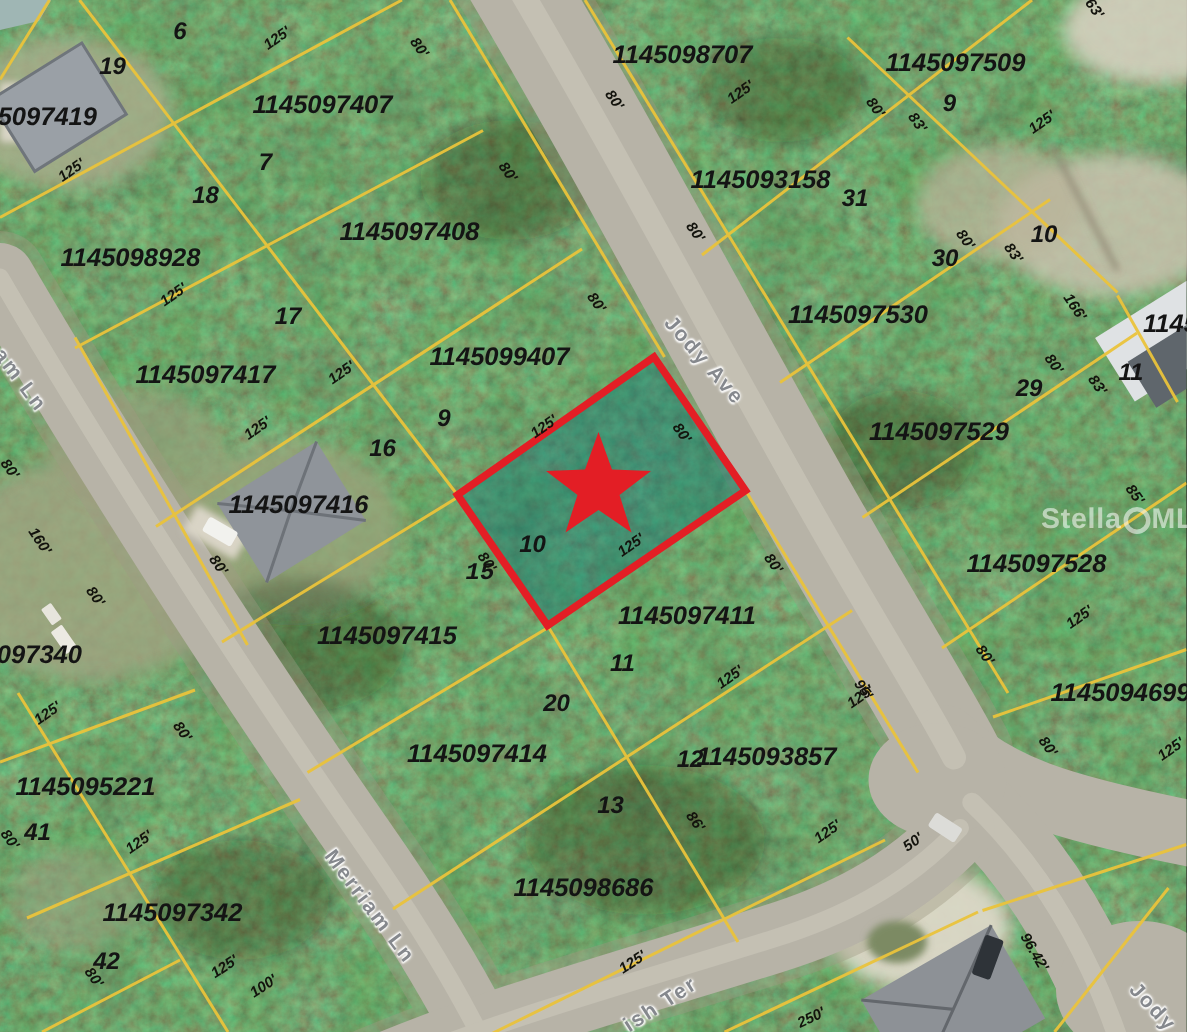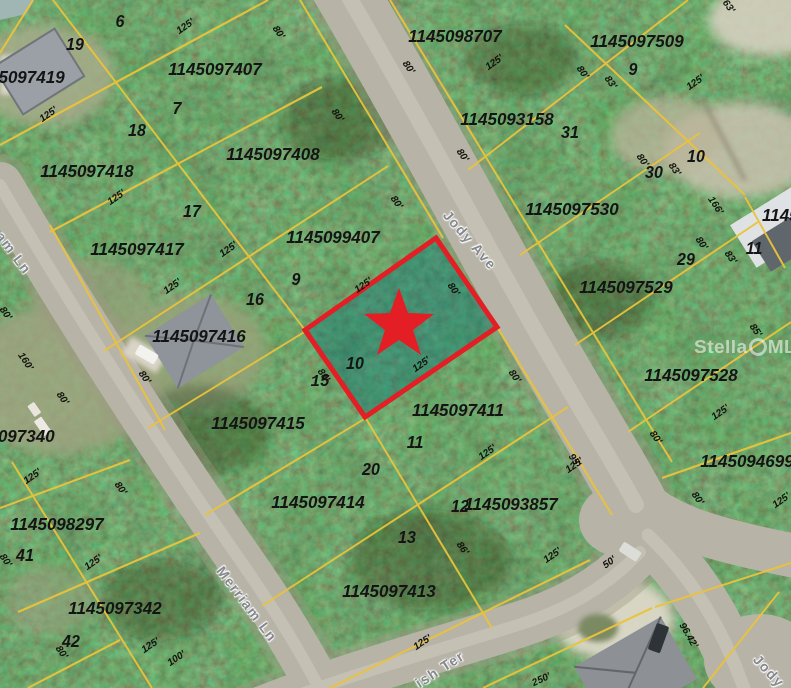--- a/index.html
+++ b/index.html
@@ -201,21 +201,21 @@
       <div class="parcel-label" style="left: 637px; top: 42px; transform: translate(-50%, -50%);">
       <span class="l1">114509</span>
       <span class="l2">7509</span>
     </div>
       <div class="parcel-label" style="left: 507px; top: 120px; transform: translate(-50%, -50%);">
       <span class="l1">114509</span>
       <span class="l2">3158</span>
     </div>
       <div class="parcel-label" style="left: 87px; top: 172px; transform: translate(-50%, -50%);">
       <span class="l1">114509</span>
-      <span class="l2">7418</span>
+      <span class="l2">8928</span>
     </div>
       <div class="parcel-label" style="left: 273px; top: 155px; transform: translate(-50%, -50%);">
       <span class="l1">114509</span>
       <span class="l2">7408</span>
     </div>
       <div class="parcel-label" style="left: 572px; top: 210px; transform: translate(-50%, -50%);">
       <span class="l1">114509</span>
       <span class="l2">7530</span>
     </div>
       <div class="parcel-label" style="left: 137px; top: 250px; transform: translate(-50%, -50%);">
@@ -249,61 +249,61 @@
       <div class="parcel-label" style="left: 258px; top: 424px; transform: translate(-50%, -50%);">
       <span class="l1">114509</span>
       <span class="l2">7415</span>
     </div>
       <div class="parcel-label" style="left: 458px; top: 411px; transform: translate(-50%, -50%);">
       <span class="l1">114509</span>
       <span class="l2">7411</span>
     </div>
       <div class="parcel-label" style="left: 57px; top: 525px; transform: translate(-50%, -50%);">
       <span class="l1">114509</span>
-      <span class="l2">8297</span>
+      <span class="l2">5221</span>
     </div>
       <div class="parcel-label" style="left: 318px; top: 503px; transform: translate(-50%, -50%);">
       <span class="l1">114509</span>
       <span class="l2">7414</span>
     </div>
       <div class="parcel-label" style="left: 511px; top: 505px; transform: translate(-50%, -50%);">
       <span class="l1">114509</span>
       <span class="l2">3857</span>
     </div>
       <div class="parcel-label" style="left: 747px; top: 462px; transform: translate(-50%, -50%);">
       <span class="l1">114509</span>
       <span class="l2">4699</span>
     </div>
       <div class="parcel-label" style="left: 115px; top: 609px; transform: translate(-50%, -50%);">
       <span class="l1">114509</span>
       <span class="l2">7342</span>
     </div>
       <div class="parcel-label" style="left: 389px; top: 592px; transform: translate(-50%, -50%);">
       <span class="l1">114509</span>
-      <span class="l2">7413</span>
+      <span class="l2">8686</span>
     </div>
     </div>
   <div class="layer">
       <div class="lot-number" style="left: 120px; top: 22px; transform: translate(-50%, -50%);">6</div>
       <div class="lot-number" style="left: 75px; top: 45px; transform: translate(-50%, -50%);">19</div>
       <div class="lot-number" style="left: 177px; top: 109px; transform: translate(-50%, -50%);">7</div>
       <div class="lot-number" style="left: 137px; top: 131px; transform: translate(-50%, -50%);">18</div>
       <div class="lot-number" style="left: 192px; top: 212px; transform: translate(-50%, -50%);">17</div>
       <div class="lot-number" style="left: 255px; top: 300px; transform: translate(-50%, -50%);">16</div>
       <div class="lot-number" style="left: 296px; top: 280px; transform: translate(-50%, -50%);">9</div>
       <div class="lot-number" style="left: 320px; top: 382px; transform: translate(-50%, -50%); font-family: Liberation Mono, monospace;">15</div>
       <div class="lot-number" style="left: 355px; top: 364px; transform: translate(-50%, -50%);">10</div>
       <div class="lot-number" style="left: 371px; top: 470px; transform: translate(-50%, -50%);">20</div>
       <div class="lot-number" style="left: 415px; top: 443px; transform: translate(-50%, -50%);">11</div>
       <div class="lot-number" style="left: 407px; top: 538px; transform: translate(-50%, -50%);">13</div>
       <div class="lot-number" style="left: 460px; top: 507px; transform: translate(-50%, -50%);">12</div>
       <div class="lot-number" style="left: 25px; top: 556px; transform: translate(-50%, -50%);">41</div>
       <div class="lot-number" style="left: 71px; top: 642px; transform: translate(-50%, -50%);">42</div>
       <div class="lot-number" style="left: 570px; top: 88px; transform: translate(-50%, -50%); margin-top: 45px;">31</div>
-      <div class="lot-number" style="left: 630px; top: 173px; transform: translate(-50%, -50%); margin-left: 24px;">30</div>
+      <div class="lot-number" style="left: 630px; top: 173px; transform: translate(-50%, -50%);">30</div>
       <div class="lot-number" style="left: 686px; top: 260px; transform: translate(-50%, -50%);">29</div>
       <div class="lot-number" style="left: 633px; top: 70px; transform: translate(-50%, -50%);">9</div>
       <div class="lot-number" style="left: 696px; top: 157px; transform: translate(-50%, -50%);">10</div>
       <div class="lot-number" style="left: 754px; top: 249px; transform: translate(-50%, -50%);">11</div>
     </div>
   <div class="layer">
       <div class="dim-label" style="left: 185px; top: 26px; transform: translate(-50%, -50%) rotate(-35deg);">125'</div>
       <div class="dim-label" style="left: 279px; top: 32px; transform: translate(-50%, -50%) rotate(55deg);">80'</div>
       <div class="dim-label" style="left: 409px; top: 67px; transform: translate(-50%, -50%) rotate(55deg);">80'</div>
       <div class="dim-label" style="left: 494px; top: 62px; transform: translate(-50%, -50%) rotate(-35deg);">125'</div>

